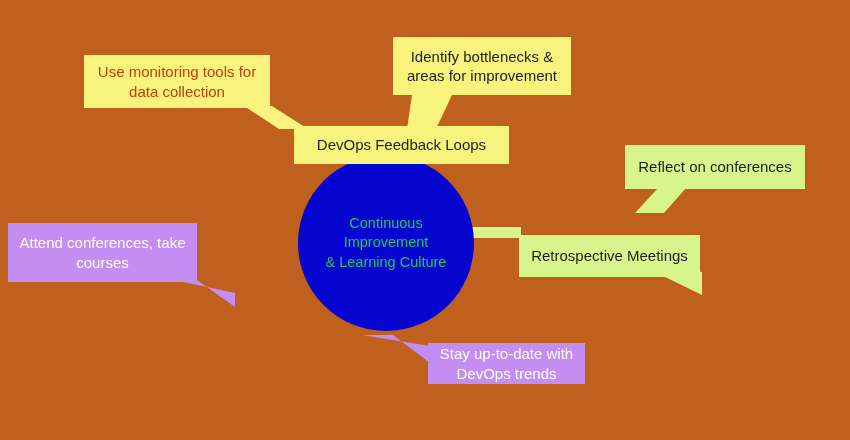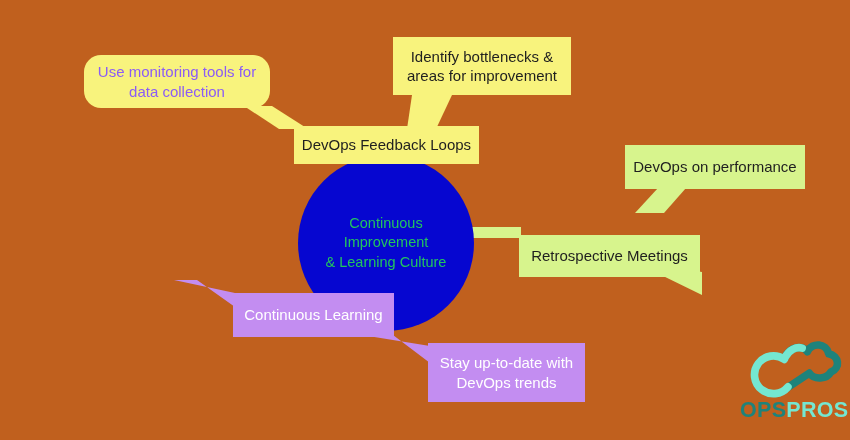--- a/index.html
+++ b/index.html
@@ -37,37 +37,28 @@
     <polygon points="440,227 521,227 521,238 440,238" fill="#D7F48D"></polygon>
     <polygon points="658,188 686,188 664,213 635,213" fill="#D7F48D"></polygon>
     <polygon points="572,251 612,251 702,295 702,272" fill="#D7F48D"></polygon>
     <polygon points="174,280 197,280 235,307 235,293" fill="#C38DF1"></polygon>
     <polygon points="362,335 393,335 430,363 430,346" fill="#C38DF1"></polygon>
   </svg>
 
   <div id="center-circle" style="background-color: rgb(6, 6, 208); color: #22c55e;">Continuous Improvement
 &amp; Learning Culture</div>
 
-  <div class="node" style="left: 84px; top: 55px; width: 186px; height: 53px; background-color: rgb(248, 243, 125); color: #8b5cf6; border-radius: 17px;">Use monitoring tools for
+  <div class="node" style="left: 84px; top: 55px; width: 186px; height: 53px; background-color: rgb(248, 243, 125); color: #c2410c;">Use monitoring tools for
 data collection</div>
   <div class="node" style="left: 393px; top: 37px; width: 178px; height: 58px; background-color: rgb(248, 243, 125); color: rgb(31, 31, 31);">Identify bottlenecks &amp;
 areas for improvement</div>
-  <div class="node" style="left: 294px; top: 126px; width: 185px; height: 38px; background-color: rgb(248, 243, 125); color: rgb(31, 31, 31);">DevOps Feedback Loops</div>
+  <div class="node" style="left: 294px; top: 126px; width: 215px; height: 38px; background-color: rgb(248, 243, 125); color: rgb(31, 31, 31);">DevOps Feedback Loops</div>
 
-  <div class="node" style="left: 625px; top: 145px; width: 180px; height: 44px; background-color: rgb(215, 244, 141); color: rgb(31, 31, 31);">DevOps on performance</div>
+  <div class="node" style="left: 625px; top: 145px; width: 180px; height: 44px; background-color: rgb(215, 244, 141); color: rgb(31, 31, 31);">Reflect on conferences</div>
   <div class="node" style="left: 519px; top: 211px; width: 181px; height: 42px; background-color: rgb(215, 244, 141); color: rgb(31, 31, 31); margin-top: 24px;">Retrospective Meetings</div>
 
-  <div class="node" style="left: 233px; top: 293px; width: 161px; height: 44px; background-color: rgb(195, 141, 241); color: rgb(255, 255, 255);">Continuous Learning</div>
-  <div class="node" style="left: 428px; top: 343px; width: 157px; height: 59px; background-color: rgb(195, 141, 241); color: rgb(255, 255, 255);">Stay up-to-date with
+  <div class="node" style="left: 8px; top: 223px; width: 189px; height: 59px; background-color: rgb(195, 141, 241); color: rgb(255, 255, 255);">Attend conferences, take
+courses</div>
+  <div class="node" style="left: 428px; top: 343px; width: 157px; height: 41px; background-color: rgb(195, 141, 241); color: rgb(255, 255, 255);">Stay up-to-date with
 DevOps trends</div>
 
-  <div id="logo">
-    <svg width="96" height="62" viewBox="0 0 94 60">
-      <path d="M 38,21 C 43,10 56,8 60,15 C 65,5 79,7 81,17 C 91,19 93,31 83,35 C 79,42 67,43 62,36 L 41,50" fill="none" stroke-width="7.5" stroke-linecap="round" stroke-linejoin="round" stroke="#1E837B"></path>
-      <path d="M 37.5,22.5 A 18.5,18.5 0 1 0 41,49.5" fill="none" stroke-width="7.5" stroke-linecap="round" stroke="#74E7D1"></path>
-      <path d="M 38,21 C 42,13 49,10 55,11.5" fill="none" stroke-width="7.5" stroke-linecap="round" stroke="#74E7D1"></path>
-    </svg>
-    <div id="logo-word">
-      <span style="color: rgb(30, 131, 123);">OPS</span><span style="color: rgb(116, 231, 209);">PROS</span>
-    </div>
-  </div>
 
 </div>
 
 </body></html>

